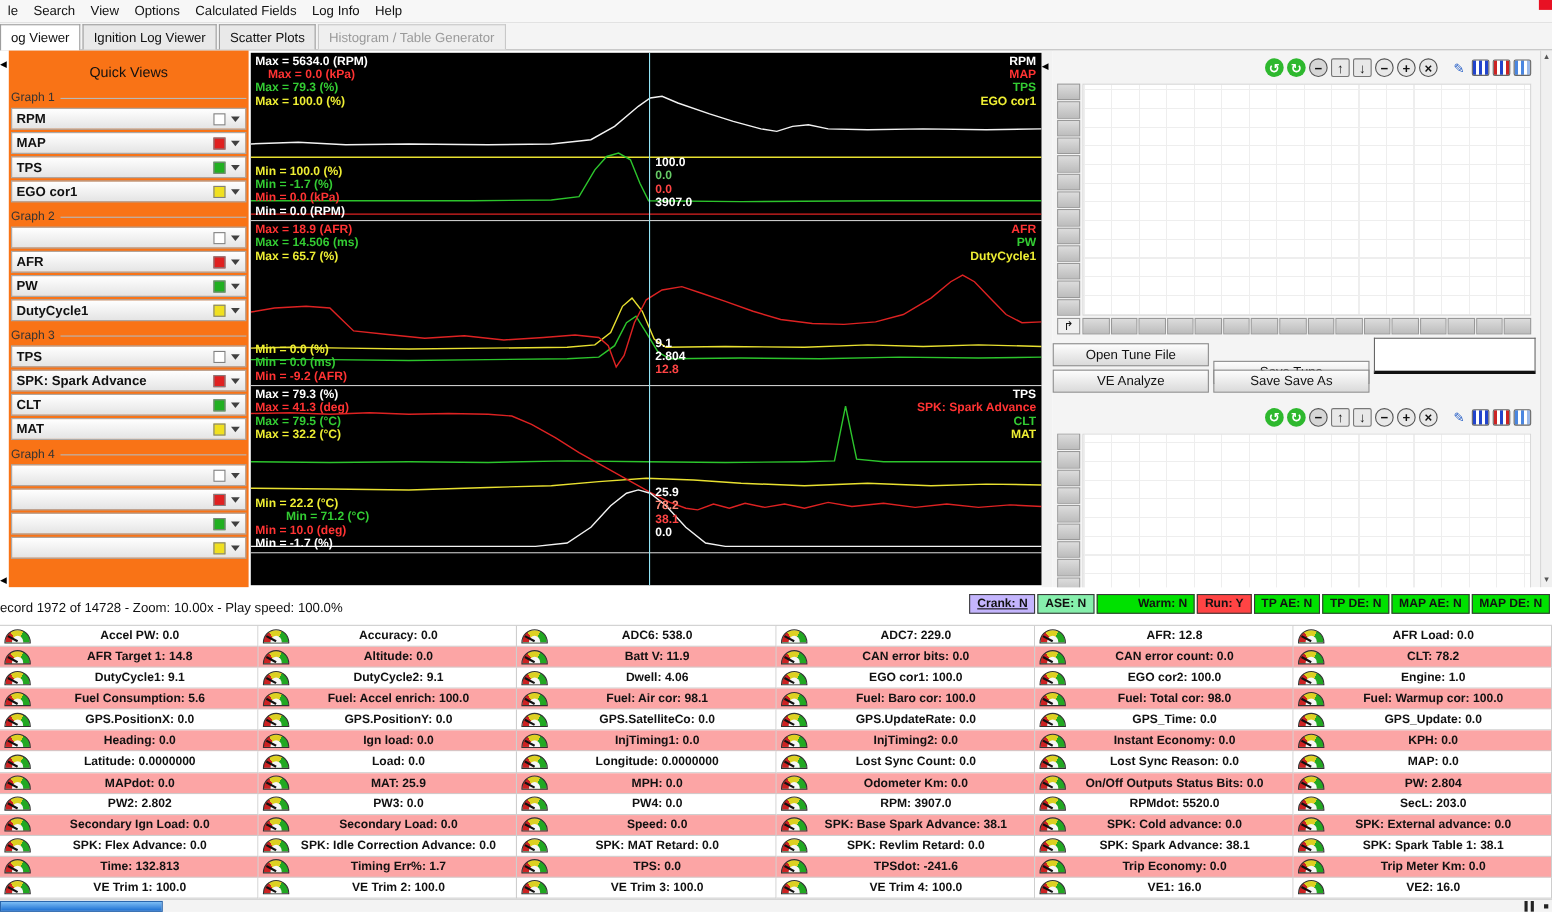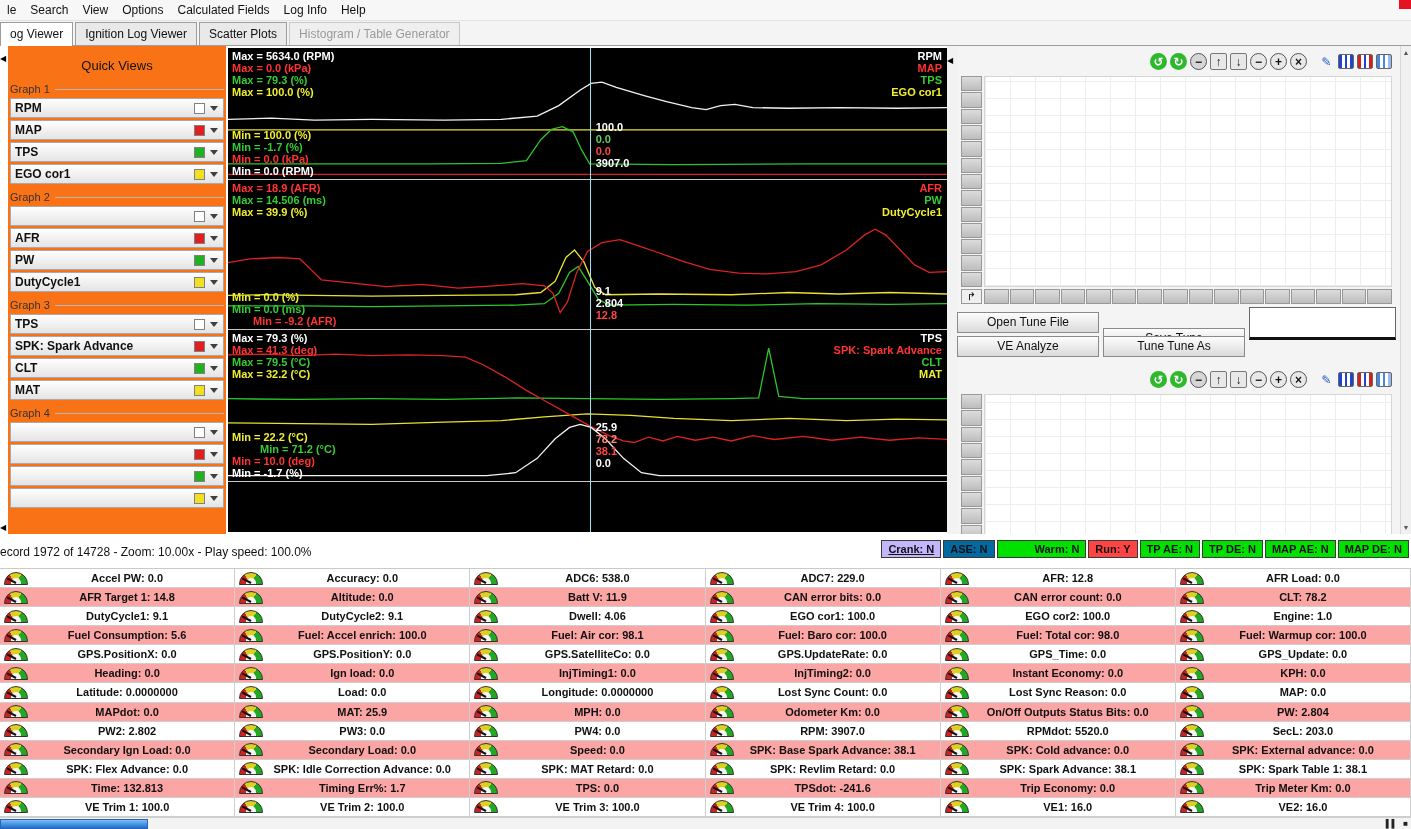--- a/index.html
+++ b/index.html
@@ -26,21 +26,21 @@
   .group-label .rule{flex:1;height:1px;background:#b8b8b8;margin-left:5px}
   .combo{height:20px;display:flex;align-items:center;border:1px solid #a9a9a9;
     background:linear-gradient(#ffffff,#e4e4e4);margin:0 2px 2px 2px;padding:0 4px;cursor:default}
   .combo .lbl{flex:1;font-weight:bold;font-size:12px;white-space:nowrap;overflow:hidden}
   .combo .chip{width:11px;height:11px;border:1px solid #808080;margin-right:5px;flex:none}
   .combo .arr{width:0;height:0;border-left:4px solid transparent;border-right:4px solid transparent;
     border-top:5px solid #404040;margin-right:1px;flex:none}
   
   .graph-area{position:absolute;left:228px;top:2px;width:719px;height:484px;background:#000}
   .graph{position:relative;border-bottom:1px solid #c9c9c9;overflow:hidden}
-  #g1{height:132px}#g2{height:150px}#g3{height:152px}
+  #g1{height:153px}#g2{height:150px}#g3{height:152px}
   .graph svg{position:absolute;left:0;top:0;width:100%;height:100%}
   .overlay{position:absolute;font-size:11px;font-weight:bold;line-height:12px;z-index:4;white-space:nowrap}
   .maxblock{left:4px;top:2px}
   .legend{right:5px;top:2px;text-align:right}
   .minblock{left:4px;bottom:2px}
   .cursorvals{left:calc(50.3% + 6px)}
   #g1 .cursorvals{bottom:10px}#g2 .cursorvals{bottom:8px}#g3 .cursorvals{bottom:12px}
   .timeaxis{position:relative;height:28px}
   .ticks{position:absolute;top:0;left:2px;right:2px;height:6px;
     background:repeating-linear-gradient(90deg,#1fa9cf 0 1px,transparent 1px 7px)}
@@ -238,21 +238,21 @@
   <div class="graph-area">
     <div class="graph" id="g1">
         <svg viewBox="0 0 100 100" preserveAspectRatio="none">
           <polyline points="0.00,62.50 100.00,62.50" fill="none" stroke="#e8e030" stroke-width="1.3" vector-effect="non-scaling-stroke"></polyline>
           <polyline points="0.00,96.50 100.00,96.50" fill="none" stroke="#dd2222" stroke-width="1.3" vector-effect="non-scaling-stroke"></polyline>
           <polyline points="0.00,88.50 28.00,88.50 38.00,88.00 41.50,86.00 43.50,70.00 45.00,62.00 46.50,60.00 48.00,64.00 49.20,78.00 50.30,88.50 62.00,89.00 80.00,88.50 100.00,88.50" fill="none" stroke="#2cc42c" stroke-width="1.3" vector-effect="non-scaling-stroke"></polyline>
           <polyline points="0.00,54.50 6.00,53.50 12.00,55.00 20.00,54.50 30.00,55.00 38.00,54.50 43.00,52.00 46.00,44.00 49.00,32.00 50.50,27.00 52.00,26.00 54.00,30.00 58.00,36.50 61.00,41.00 64.50,45.50 66.50,47.00 68.50,44.00 70.50,43.00 73.00,45.50 78.00,46.00 85.00,45.50 93.00,46.00 100.00,45.50" fill="none" stroke="#f2f2f2" stroke-width="1.3" vector-effect="non-scaling-stroke"></polyline>
         </svg>
         <div class="overlay maxblock">
           <div style="color: rgb(255, 255, 255);">Max = 5634.0 (RPM)</div>
-          <div style="color: rgb(255, 51, 51);">Max = 0.0 (kPa)</div>
+          <div style="color: rgb(255, 51, 51); text-align: center;">Max = 0.0 (kPa)</div>
           <div style="color: rgb(51, 204, 51);">Max = 79.3 (%)</div>
           <div style="color: rgb(238, 238, 51);">Max = 100.0 (%)</div>
         </div>
         <div class="overlay legend">
           <div style="color: rgb(255, 255, 255);">RPM</div>
           <div style="color: rgb(255, 51, 51);">MAP</div>
           <div style="color: rgb(51, 204, 51);">TPS</div>
           <div style="color: rgb(238, 238, 51);">EGO cor1</div>
         </div>
         <div class="overlay minblock">
@@ -270,31 +270,31 @@
       </div>
     <div class="graph" id="g2">
         <svg viewBox="0 0 100 100" preserveAspectRatio="none">
           <polyline points="0.00,77.50 5.00,77.00 12.00,77.50 20.00,78.00 30.00,77.50 40.00,77.00 43.50,75.50 45.50,68.00 47.00,52.00 48.20,47.00 49.50,55.00 51.00,72.00 52.50,77.00 60.00,76.50 70.00,77.00 78.00,75.50 85.00,76.50 92.00,75.50 100.00,76.50" fill="none" stroke="#e8e030" stroke-width="1.3" vector-effect="non-scaling-stroke"></polyline>
           <polyline points="0.00,84.50 10.00,84.50 20.00,85.00 30.00,84.50 40.00,84.00 44.00,83.00 46.00,76.00 47.50,62.00 48.70,58.00 50.00,68.00 51.50,80.00 53.00,84.00 62.00,83.50 72.00,84.00 82.00,83.00 92.00,83.50 100.00,83.00" fill="none" stroke="#2cc42c" stroke-width="1.3" vector-effect="non-scaling-stroke"></polyline>
           <polyline points="0.00,55.50 3.00,53.00 7.00,52.00 10.00,53.00 11.50,60.00 13.00,67.00 17.00,69.00 22.00,71.50 27.00,70.00 32.00,72.50 37.00,71.00 41.00,69.50 44.00,71.00 45.20,76.00 46.20,89.00 47.20,82.00 48.50,62.00 50.00,48.00 52.00,42.00 54.50,40.00 57.00,44.00 60.00,49.00 63.50,55.00 67.00,60.00 71.00,62.50 75.00,63.00 79.00,61.50 82.50,57.00 86.00,47.00 88.50,37.00 90.00,33.00 91.50,37.00 93.50,47.00 95.50,57.00 97.50,62.00 100.00,61.50" fill="none" stroke="#dd2222" stroke-width="1.3" vector-effect="non-scaling-stroke"></polyline>
         </svg>
         <div class="overlay maxblock">
           <div style="color: rgb(255, 51, 51);">Max = 18.9 (AFR)</div>
           <div style="color: rgb(51, 204, 51);">Max = 14.506 (ms)</div>
-          <div style="color: rgb(238, 238, 51);">Max = 39.9 (%)</div>
+          <div style="color: rgb(238, 238, 51);">Max = 65.7 (%)</div>
         </div>
         <div class="overlay legend">
           <div style="color: rgb(255, 51, 51);">AFR</div>
           <div style="color: rgb(51, 204, 51);">PW</div>
           <div style="color: rgb(238, 238, 51);">DutyCycle1</div>
         </div>
         <div class="overlay minblock">
           <div style="color: rgb(238, 238, 51);">Min = 0.0 (%)</div>
           <div style="color: rgb(51, 204, 51);">Min = 0.0 (ms)</div>
-          <div style="color: rgb(255, 51, 51); margin-left: 21px;">Min = -9.2 (AFR)</div>
+          <div style="color: rgb(255, 51, 51);">Min = -9.2 (AFR)</div>
         </div>
         <div class="overlay cursorvals">
           <div style="color: rgb(255, 255, 255);">9.1</div>
           <div style="color: rgb(255, 255, 255);">2.804</div>
           <div style="color: rgb(255, 68, 68);">12.8</div>
         </div>
       </div>
     <div class="graph" id="g3">
         <svg viewBox="0 0 100 100" preserveAspectRatio="none">
           <polyline points="0.00,61.50 10.00,62.00 20.00,62.50 30.00,61.00 38.00,60.00 44.00,57.50 50.00,55.50 56.00,56.50 62.00,58.50 70.00,60.00 78.00,58.50 86.00,60.00 93.00,59.00 100.00,59.50" fill="none" stroke="#e8e030" stroke-width="1.3" vector-effect="non-scaling-stroke"></polyline>
@@ -383,21 +383,21 @@
           <div></div>
           <div></div>
           <div></div>
         </div>
         <div class="vg-corner">↱</div>
       </div>
     <div class="tune-buttons">
       <div class="tbtn" id="btn-open">Open Tune File</div>
       <div class="tbtn" id="btn-save">Save Tune</div>
       <div class="tbtn" id="btn-ve">VE Analyze</div>
-      <div class="tbtn" id="btn-saveas">Tune Tune As</div>
+      <div class="tbtn" id="btn-saveas">Save Save As</div>
       <div class="tab-box"></div>
     </div>
     <div class="rtoolbar" id="toolbar2">
         <span class="ticon" style="color: rgb(255, 255, 255); background: rgb(46, 184, 46); border-radius: 50%;">↺</span>
         <span class="ticon" style="color: rgb(255, 255, 255); background: rgb(46, 184, 46); border-radius: 50%;">↻</span>
         <span class="ticon" style="color: rgb(17, 17, 17); background: rgb(214, 214, 214); border-radius: 50%; border: 1px solid rgb(85, 85, 85);">−</span>
         <span class="ticon" style="color: rgb(17, 17, 17); background: rgb(232, 232, 232); border-radius: 2px; border: 1px solid rgb(119, 119, 119);">↑</span>
         <span class="ticon" style="color: rgb(17, 17, 17); background: rgb(232, 232, 232); border-radius: 2px; border: 1px solid rgb(119, 119, 119);">↓</span>
         <span class="ticon" style="color: rgb(17, 17, 17); background: rgb(232, 232, 232); border-radius: 50%; border: 1px solid rgb(85, 85, 85);">−</span>
         <span class="ticon" style="color: rgb(17, 17, 17); background: rgb(232, 232, 232); border-radius: 50%; border: 1px solid rgb(85, 85, 85);">+</span>
@@ -426,21 +426,21 @@
   <div class="vscroll">
     <div class="sarr up">▲</div>
     <div class="sarr dn">▼</div>
   </div>
 </div>
 
 <div class="statusbar">
   <div class="status-text">ecord 1972 of 14728 - Zoom: 10.00x - Play speed: 100.0%</div>
   <div class="badges">
       <span class="badge" style="background: #c4b5fd; text-decoration: underline;">Crank: N</span>
-      <span class="badge" style="background: #0369a1;">ASE: N</span>
+      <span class="badge" style="background: #86efac;">ASE: N</span>
       <span class="badge" style="background: rgb(0, 225, 0); padding-left: 37px;">Warm: N</span>
       <span class="badge" style="background: rgb(255, 68, 68);">Run: Y</span>
       <span class="badge" style="background: rgb(0, 225, 0);">TP AE: N</span>
       <span class="badge" style="background: rgb(0, 225, 0);">TP DE: N</span>
       <span class="badge" style="background: rgb(0, 225, 0);">MAP AE: N</span>
       <span class="badge" style="background: rgb(0, 225, 0);">MAP DE: N</span>
     </div>
 </div>
 
 <div class="gauges">

